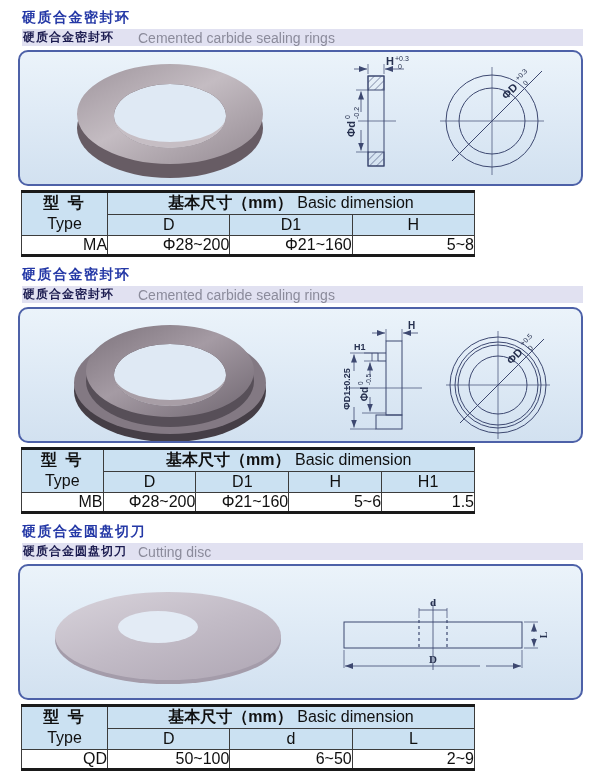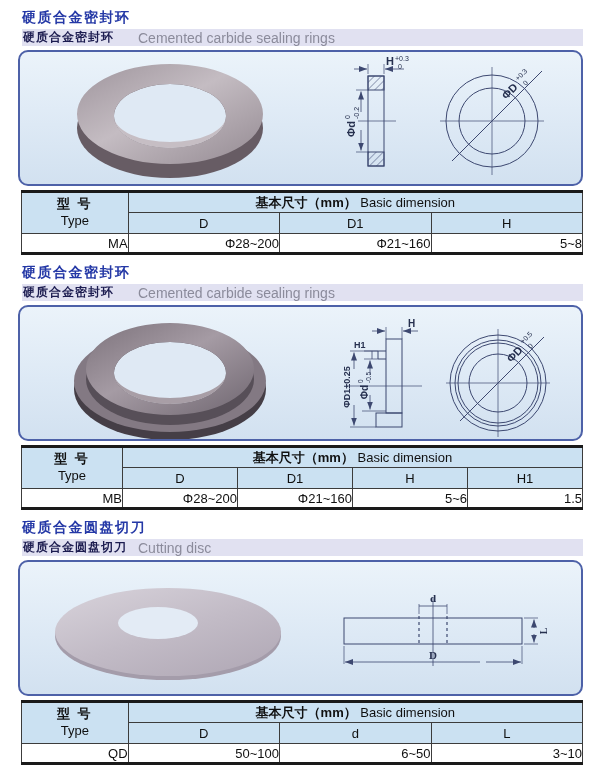--- a/index.html
+++ b/index.html
@@ -13,22 +13,22 @@
   .sub-zh { font-size: 12px; font-weight: bold; color: #1c1c50; width: 116px; padding-left: 1px; letter-spacing: 1px; }
   .sub-en { font-size: 14px; color: #8b8b9b; }
 
   .panel { margin: 4px 0 4px 18px; width: 565px; height: 136px; border: 2px solid #4d61a8; border-radius: 10px;
            background: linear-gradient(180deg, #ebf3fa 0%, #dde9f5 55%, #d2e1f0 100%);
            display: flex; align-items: center; overflow: hidden; }
   .photo { width: 300px; height: 132px; flex: none; }
   .draw  { width: 261px; height: 132px; flex: none; }
   .draw text { fill: #26304f; }
 
-  table.spec { border-collapse: collapse; table-layout: fixed; width: 562px; margin-left: 21px;
-               font-size: 13px; color: #101010;
+  table.spec { border-collapse: collapse; table-layout: fixed; width: 454px; margin-left: 21px;
+               font-size: 16px; color: #101010;
                border-top: 3px solid #1a1a1a; border-bottom: 3px solid #1a1a1a; }
   table.spec td { border: 1px solid #3c3c3c; text-align: center; vertical-align: middle; padding: 0; }
   table.spec .hdr td { background: #cbe1f2; height: 21px; }
   table.spec .data td { background: #ffffff; height: 20px; text-align: right; }
   .type-cell { line-height: 1.3; }
   .type-zh { font-weight: bold; letter-spacing: 2px; }
   .dim-zh { font-weight: bold; }
   .dim-en { }
   col.c-type { width: 19%; }
   table.t4 col.c-type { width: 18%; }
@@ -333,19 +333,19 @@
       </tr>
       <tr class="hdr">
         <td>D</td>
         <td>d</td>
         <td>L</td>
       </tr>
       <tr class="data">
         <td>QD</td>
         <td>50~100</td>
         <td>6~50</td>
-        <td>3~10</td>
+        <td>2~9</td>
       </tr>
     </tbody>
       </table>
   </div>
 
 </div>
 
 </body></html>

